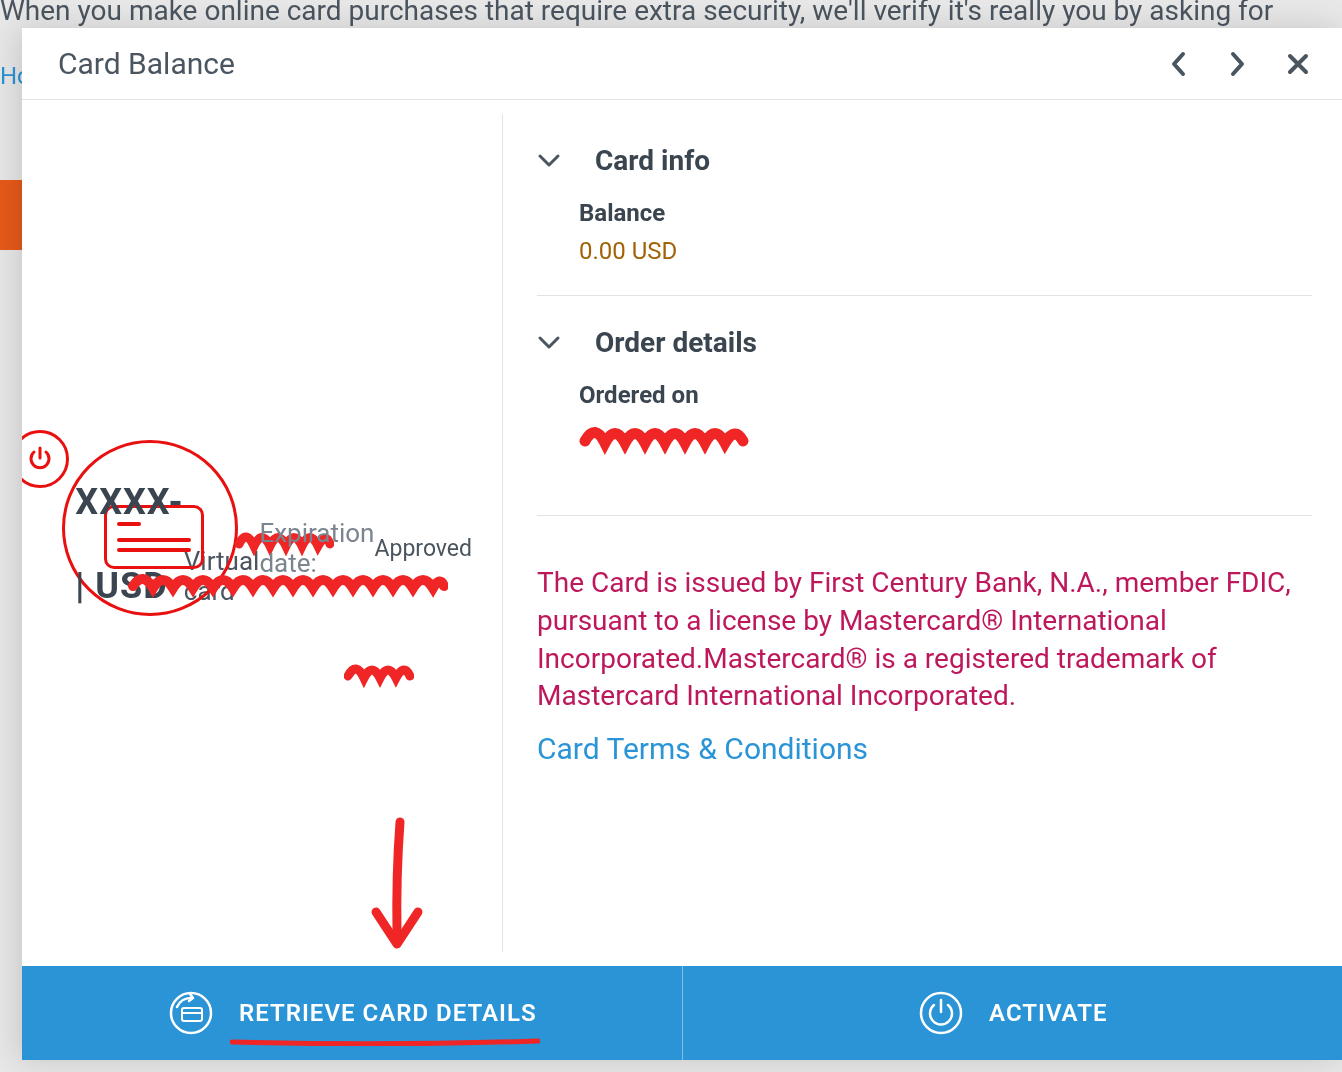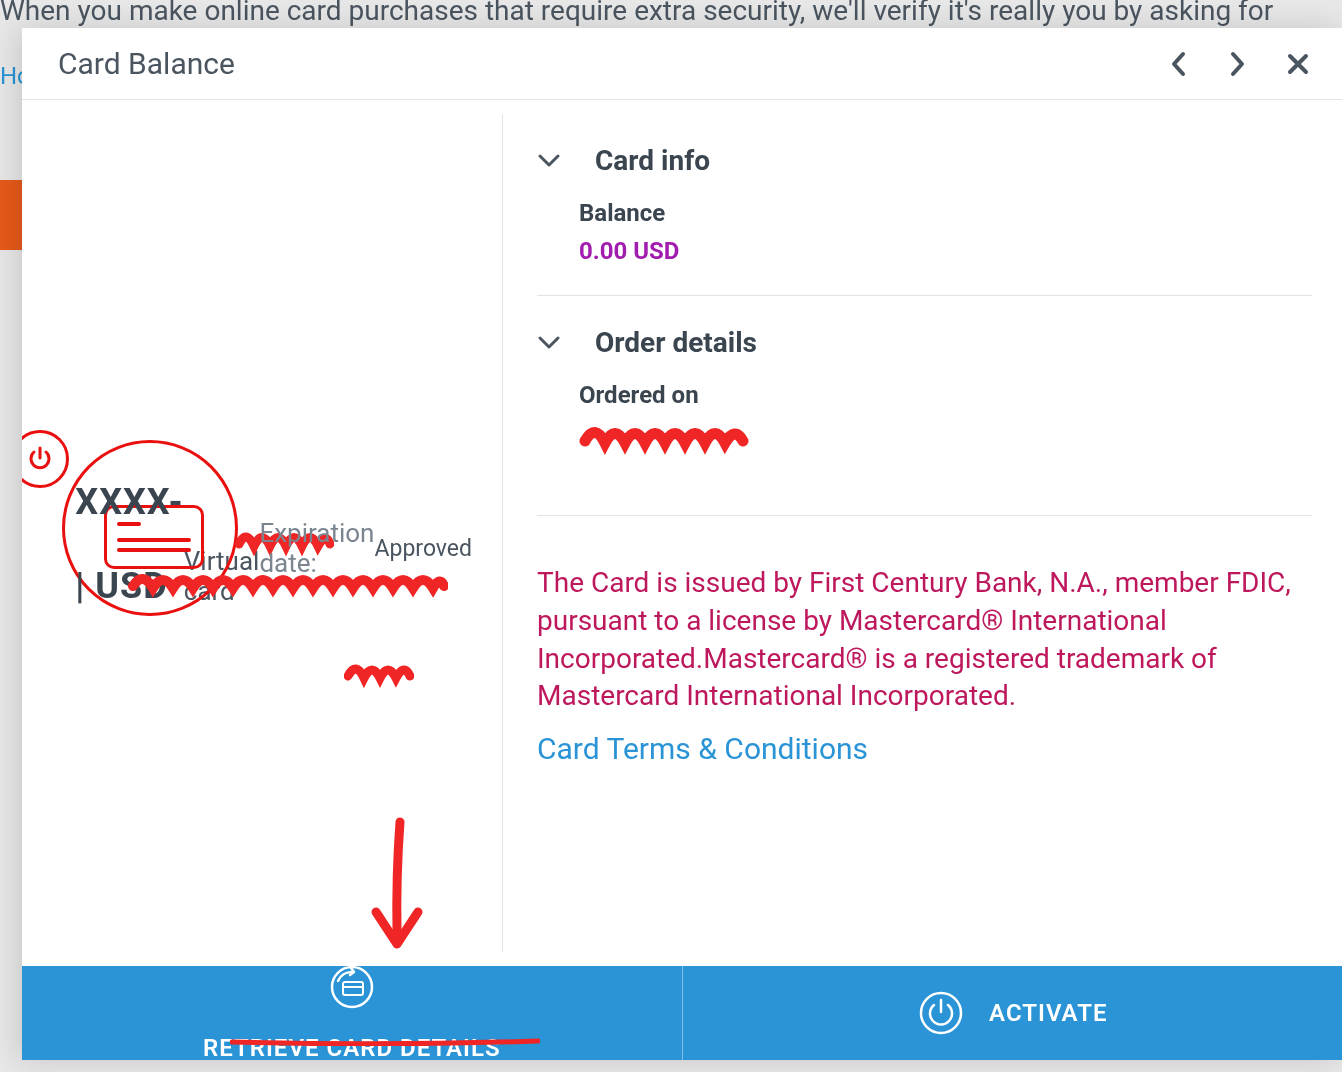--- a/index.html
+++ b/index.html
@@ -203,24 +203,23 @@
   }
   .field-label {
     font-size: 24px;
     font-weight: 700;
     color: #3a4550;
     margin-left: 42px;
     margin-bottom: 10px;
   }
   .field-value {
     font-size: 24px;
-    color: #a21caf;
+    color: #a16207;
     margin-left: 42px;
     margin-bottom: 30px;
-    font-weight: bold;
   }
   .divider {
     border: none;
     border-top: 1px solid #e0e4e8;
     margin: 20px 0 30px 0;
   }
   .scribble-ordered {
     margin-left: 42px;
     margin-bottom: 30px;
   }
@@ -250,21 +249,20 @@
     gap: 24px;
     color: #fff;
     font-size: 24px;
     font-weight: 600;
     letter-spacing: 1px;
     cursor: pointer;
     position: relative;
   }
   .footer-btn:first-child {
     border-right: 1px solid rgba(255,255,255,0.4);
-    flex-direction: column;
   }
   .footer-icon {
     width: 48px; height: 48px;
     display: flex; align-items: center; justify-content: center;
   }
   .underline-annot {
     position: absolute;
     bottom: 14px;
     left: 208px;
     width: 310px;

